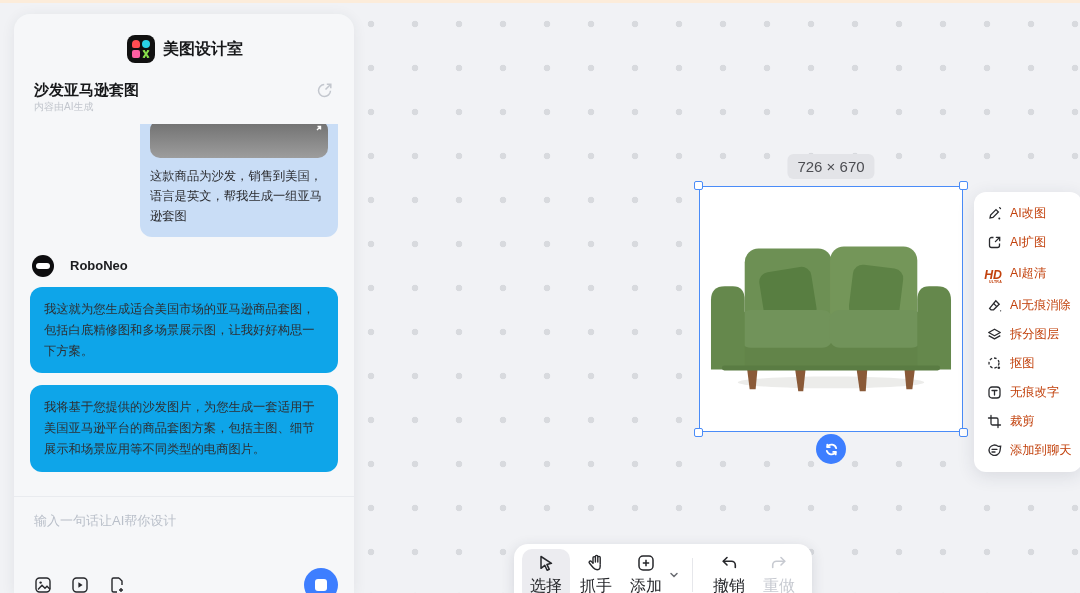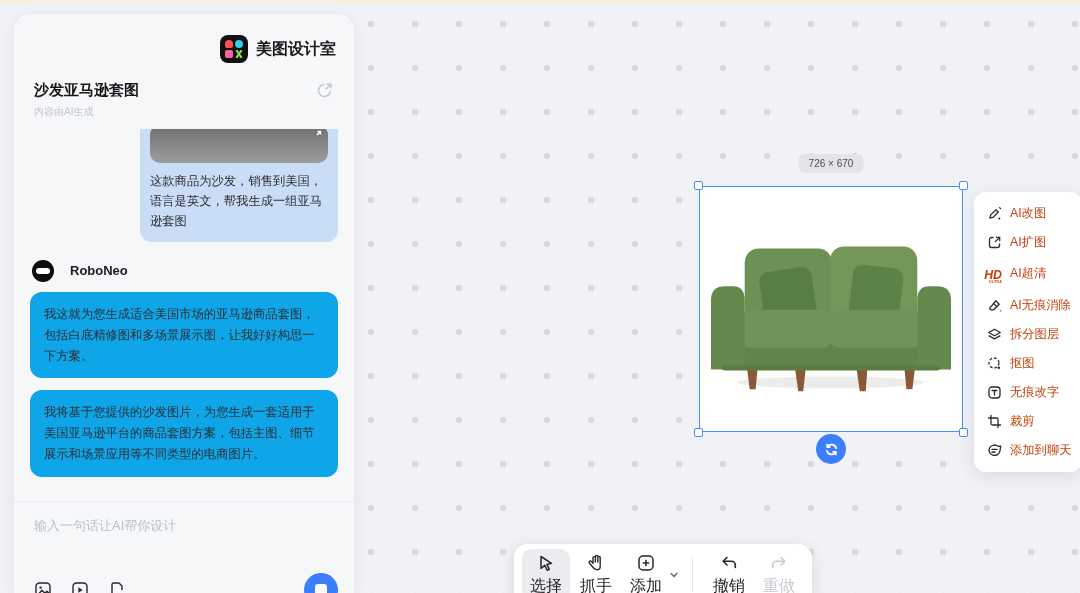--- a/index.html
+++ b/index.html
@@ -8,37 +8,37 @@
   .screen { position:relative; width:1080px; height:593px; overflow:hidden;
     background-color:#f1f2f5;
     background-image:radial-gradient(circle,#d8dade 3px,rgba(216,218,222,0) 3.6px);
     background-size:44px 44px; background-position:-3px 2px; }
   .top-strip { position:absolute; left:0; top:0; width:1080px; height:3px; background:#fcecda; z-index:9; }
 
   
   .panel { position:absolute; left:14px; top:14px; width:340px; height:579px;
     background:#f6f7f9; border-radius:16px 16px 0 0; box-shadow:0 2px 14px rgba(40,50,70,.08);
     display:flex; flex-direction:column; z-index:5; }
-  .panel-header { display:flex; align-items:flex-start; justify-content:flex-end; padding:18px 18px 8px 20px; }
+  .panel-header { display:flex; align-items:flex-start; justify-content:center; padding:18px 18px 8px 20px; }
   .brand { display:flex; align-items:center; gap:8px; margin-top:3px; }
   .logo { width:28px; height:28px; background:#111; border-radius:8px; display:grid;
     grid-template-columns:1fr 1fr; grid-template-rows:1fr 1fr; padding:5px; gap:2px; }
   .logo i { display:block; }
   .logo .l1 { background:#ff4d52; border-radius:50% 50% 2px 2px; }
   .logo .l2 { background:#29d3e8; border-radius:50%; }
   .logo .l3 { background:#ff5fa2; border-radius:2px; }
   .logo .l4 { background:#8ae24c; border-radius:2px; clip-path:polygon(0 0,35% 0,50% 30%,65% 0,100% 0,65% 50%,100% 100%,65% 100%,50% 70%,35% 100%,0 100%,35% 50%); }
   .brand-name { font-size:16px; font-weight:bold; color:#17181a; }
   .header-actions { display:flex; gap:16px; }
   .h-action { display:flex; flex-direction:column; align-items:center; gap:3px; cursor:pointer; }
   .h-action svg { width:19px; height:19px; }
   .h-action span { font-size:10.5px; color:#2a2b2e; }
   .project-row { display:flex; justify-content:space-between; align-items:flex-start; padding:10px 20px 10px 20px; }
   .project-title { font-size:15px; font-weight:bold; color:#17181a; }
-  .project-sub { font-size:10px; color:#c2c6cd; margin-top:5px; }
+  .project-sub { font-size:10px; color:#c2c6cd; }
   .share-btn svg { width:18px; height:18px; }
 
   .chat-scroll { position:relative; flex:0 0 358px; overflow:hidden; padding:0 16px; }
   .bubble-user { margin-left:auto; margin-top:-14px; width:198px; background:#c9ddf6; border-radius:12px; padding:10px; }
   .thumb { position:relative; height:38px; border-radius:10px;
     background:linear-gradient(180deg,#6f6f6f,#9d9d9d); }
   .thumb svg { position:absolute; right:6px; top:5px; width:11px; height:11px; }
   .bubble-user p { font-size:12.3px; line-height:1.62; color:#2b2c30; margin-top:9px; }
   .agent-row { display:flex; align-items:center; gap:16px; margin:18px 0 10px 2px; }
   .avatar { width:22px; height:22px; border-radius:50%; background:#0d0d0f; position:relative; flex:0 0 auto; }
@@ -55,21 +55,21 @@
   .input-area textarea::placeholder { color:#b9bfc9; }
   .panel-footer { display:flex; align-items:center; justify-content:space-between; padding:0 16px 14px 20px; }
   .footer-icons { display:flex; gap:19px; align-items:center; }
   .footer-icons svg { width:18px; height:18px; cursor:pointer; }
   .stop-btn { width:34px; height:34px; border-radius:50%; background:#3d7eff; border:none; cursor:pointer;
     display:flex; align-items:center; justify-content:center; }
   .stop-btn i { width:12px; height:12px; background:#fff; border-radius:3px; display:block; }
 
   
   .size-pill { position:absolute; left:831px; top:154px; transform:translateX(-50%);
-    background:#e3e4e8; color:#4c4d52; font-size:10px; padding:4px 10px; border-radius:6px; z-index:3; }
+    background:#e3e4e8; color:#4c4d52; font-size:15px; padding:4px 10px; border-radius:6px; z-index:3; }
   .selection { position:absolute; left:699px; top:186px; width:264px; height:246px;
     background:#fff; border:1.6px solid #4a8cf8; z-index:2; }
   .selection .sofa { position:absolute; inset:0; width:100%; height:100%; }
   .handle { position:absolute; width:9px; height:9px; background:#fff; border:1.6px solid #4a8cf8;
     border-radius:2px; z-index:4; }
   .h-tl { left:-6px; top:-6px; } .h-tr { right:-6px; top:-6px; }
   .h-bl { left:-6px; bottom:-6px; } .h-br { right:-6px; bottom:-6px; }
   .regen-btn { position:absolute; left:816px; top:434px; width:30px; height:30px; border:none; cursor:pointer;
     border-radius:50%; background:#3d7eff; display:flex; align-items:center; justify-content:center; z-index:3; }
   .regen-btn svg { width:15px; height:15px; }

